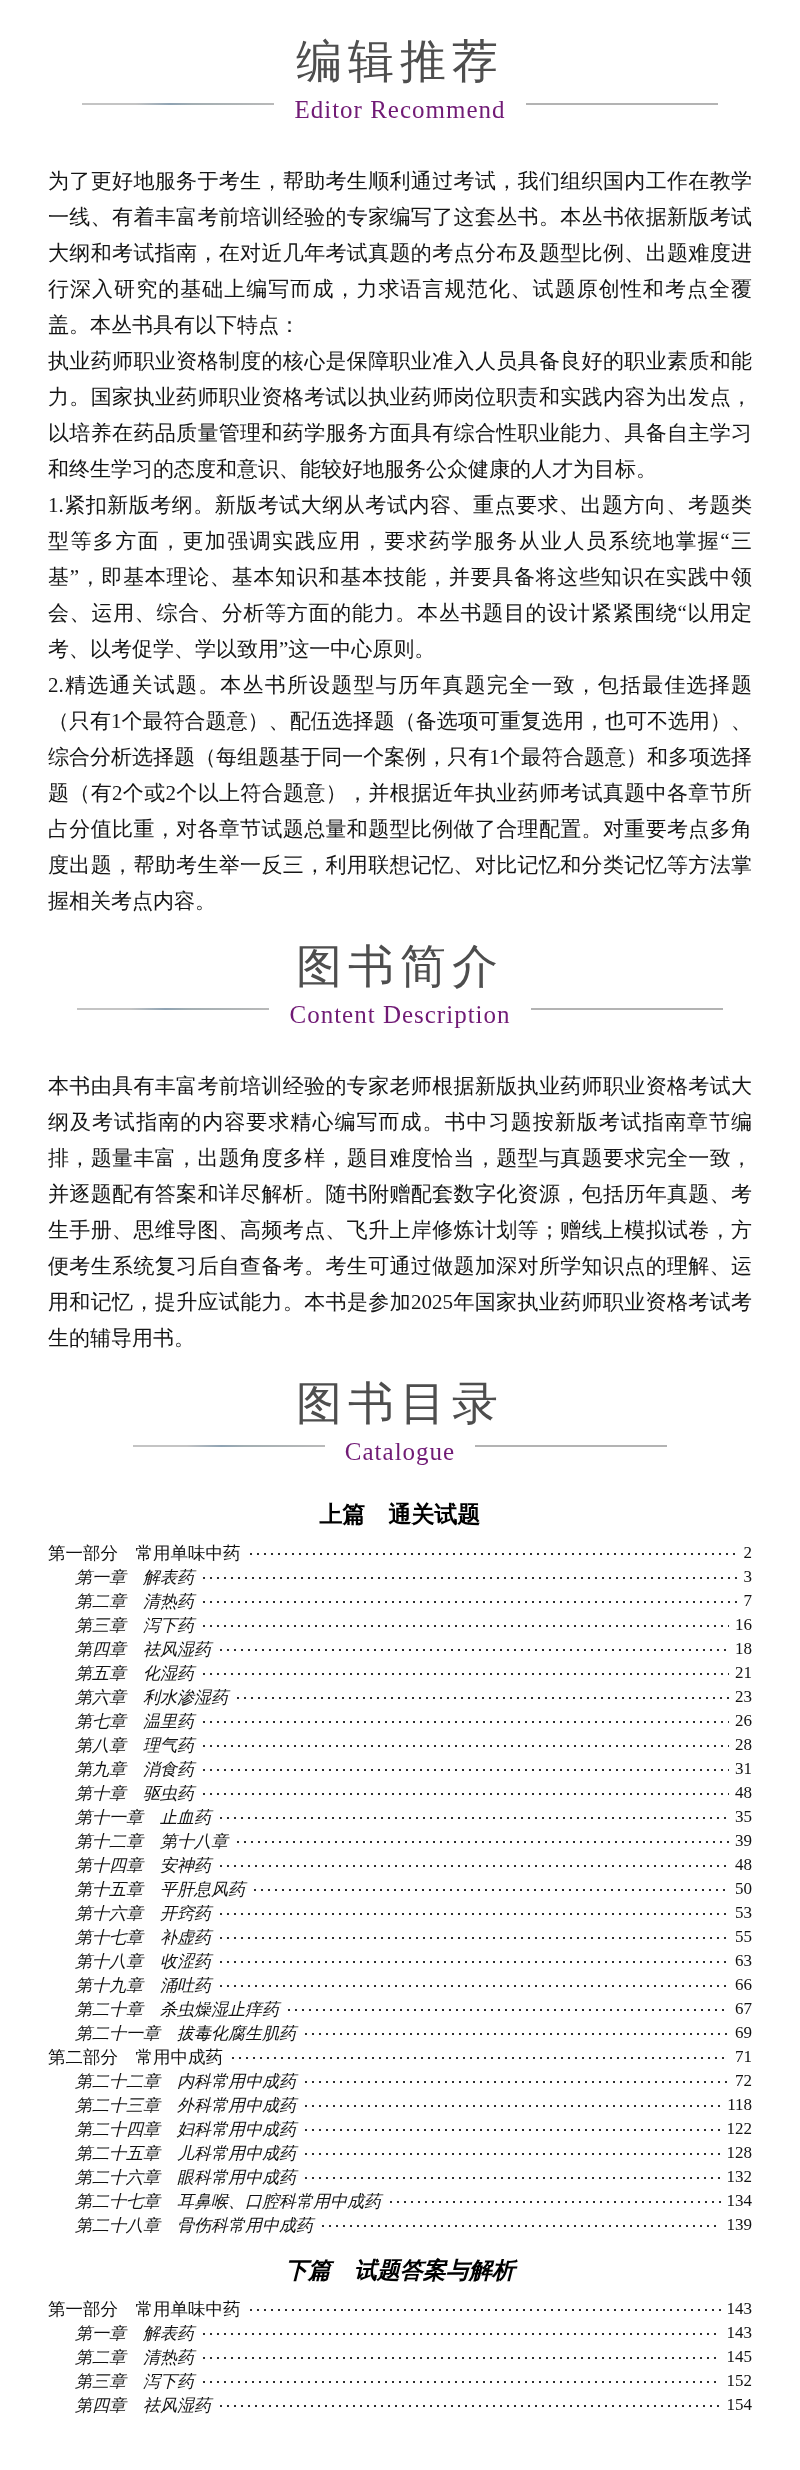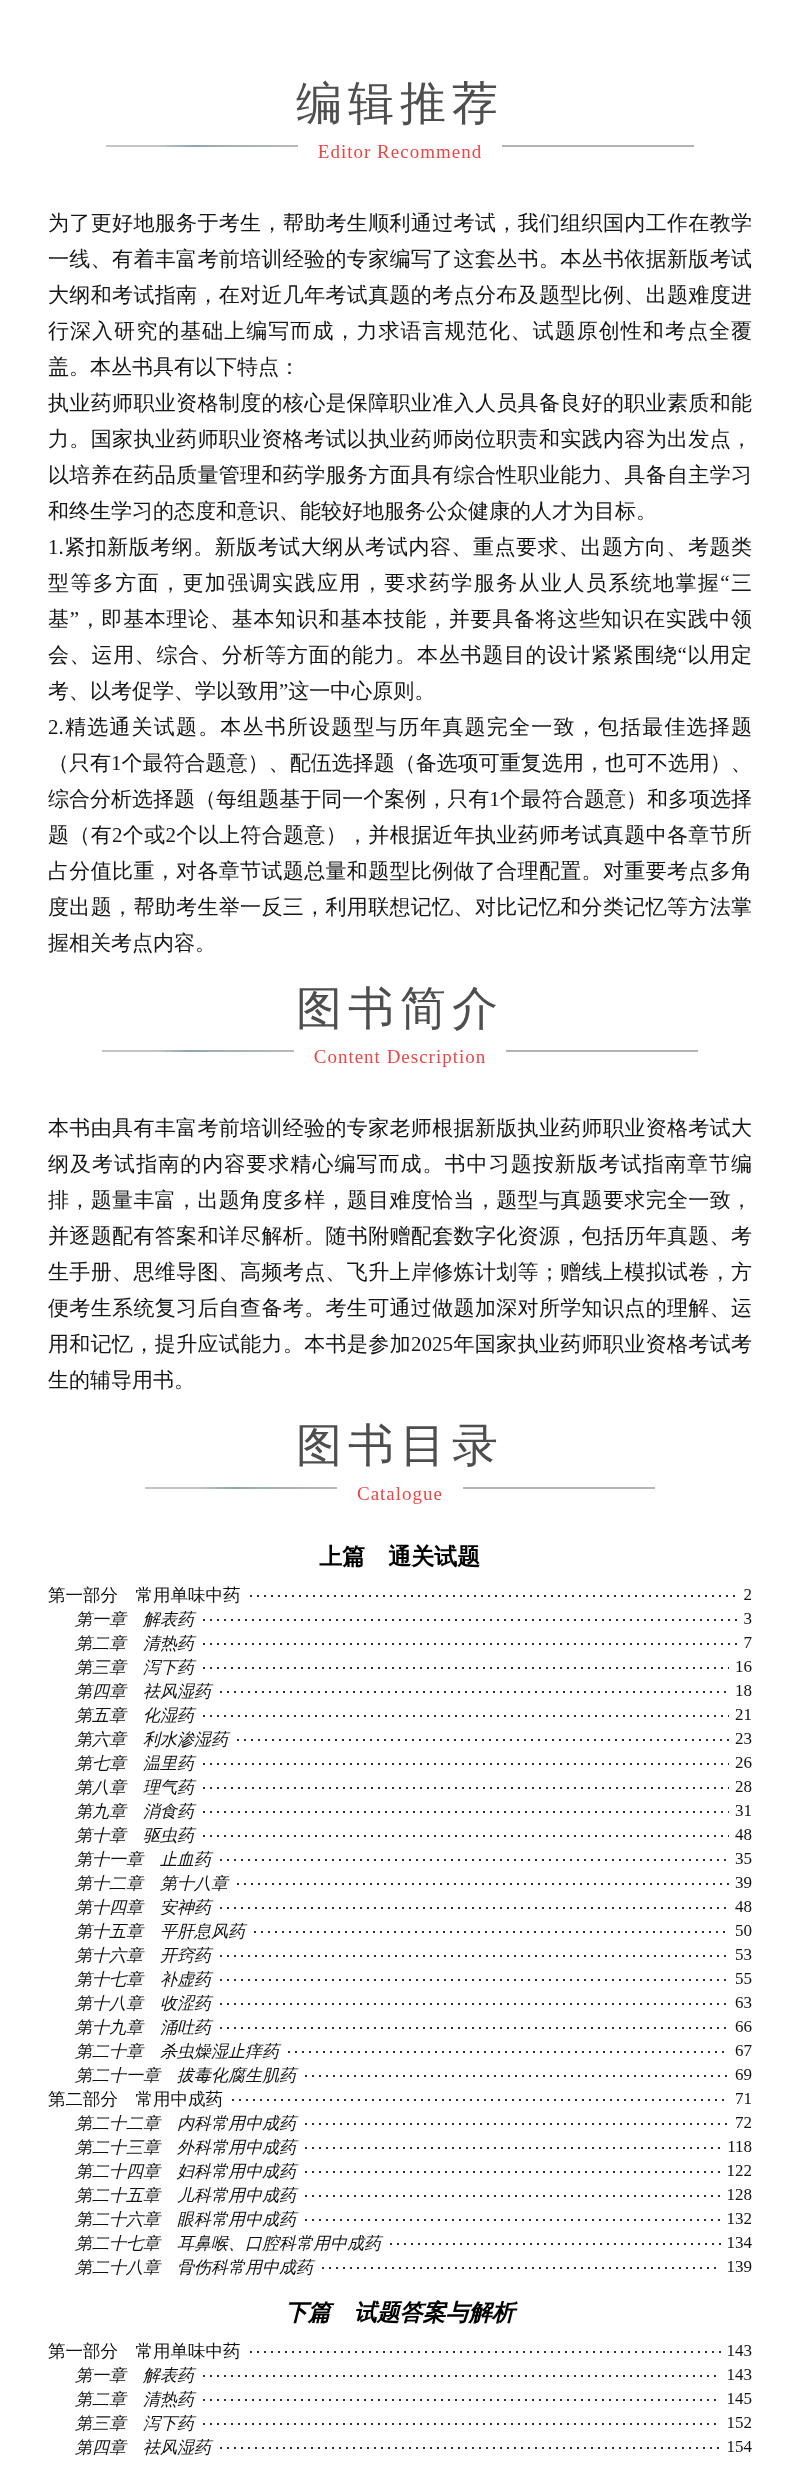--- a/index.html
+++ b/index.html
@@ -8,31 +8,31 @@
     width:800px; min-height:2470px;
     font-family:"Liberation Serif","DejaVu Serif",serif;
     color:#151515;
   }
   .page { width:800px; min-height:2470px; padding:34px 48px 30px; background:#fff; }
 
   
   .sec-title {
     font-family:"Liberation Sans","DejaVu Sans",sans-serif;
     font-weight:400; font-size:46px; line-height:55px;
-    letter-spacing:6px; text-align:center; color:#4e4e4e;margin-top:42px;
+    letter-spacing:6px; text-align:center; color:#4e4e4e;
   }
   .block + .block .sec-title { margin-top:20px; }
   .sec-sub {
     display:flex; align-items:flex-start; justify-content:center;
     height:50px; margin-top:2px;
   }
   .rule { flex:0 0 192px; height:2px; background:#b3b3b3; margin-top:12px; }
   .rule-tint { background:linear-gradient(90deg,#c4c4c4 0%,#c4c4c4 28%,#8fa3b3 46%,#a3aeb2 58%,#b9b9b9 100%); }
   .sub-en {
-    font-size:19px; line-height:34px; color:#ef4444;
+    font-size:25px; line-height:34px; color:#701a75;
     margin:2px 20px 0 20px; letter-spacing:1px; white-space:nowrap;
   }
 
   
   .body-text { margin-top:22px; }
   .para {
     font-size:21px; line-height:36px; text-align:justify;
     color:#151515; word-break:break-all;
   }
 

